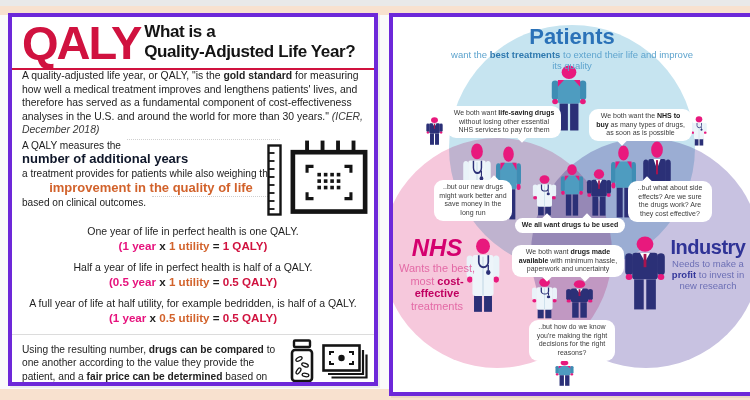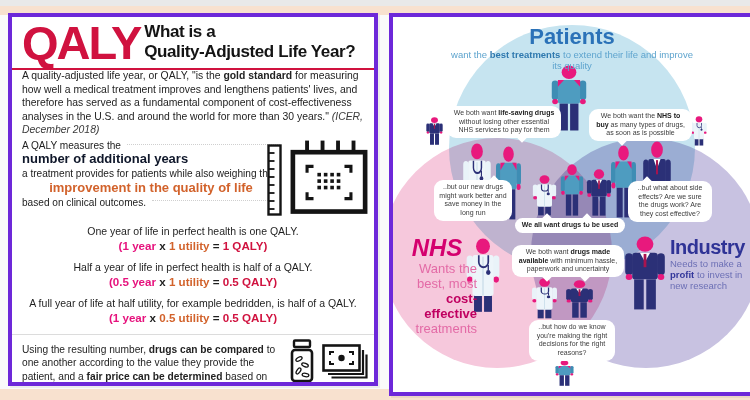--- a/index.html
+++ b/index.html
@@ -13,21 +13,21 @@
   #right-card{left:389px;top:13px;width:356px;height:375px;padding-left:28px;}
 
   
   .lp-header{position:absolute;left:0;top:0;width:354px;padding:3px 4px 0 10px;border-bottom:2px solid #D0123F;height:48px;display:flex;align-items:flex-start;}
   .lp-qaly{font-size:47px;font-weight:900;letter-spacing:-2px;color:#D0123F;line-height:.98;}
   .lp-sub{margin-left:4px;margin-top:2px;font-weight:800;color:#141414;font-size:17px;line-height:1.18;letter-spacing:-.4px;}
   .lp-intro{position:absolute;left:10px;top:52px;width:350px;font-size:10.4px;line-height:1.3;color:#232323;}
   .lp-intro b{font-weight:800;}
   .lp-intro i{font-style:italic;color:#3a3a3a;}
   .lp-measure{position:absolute;left:10px;top:122px;width:258px;color:#222;}
-  .m-line{font-size:10.1px;line-height:1.32;display:flex;align-items:center;}
+  .m-line{font-size:10.1px;line-height:1.32;display:flex;align-items:flex-start;}
   .m-leader{flex:1;border-bottom:1.6px dotted #CFCFCF;margin:0 0 3px 6px;}
   .m-pink{font-size:13px;font-weight:800;color:#0f172a;line-height:1.15;}
   .m-orange{font-size:13px;font-weight:800;color:#D2622B;line-height:1.15;text-align:center;}
   .lp-examples{position:absolute;left:0;top:208px;width:362px;text-align:center;color:#1e1e1e;}
   .ex-statement{font-size:10.5px;line-height:1.25;}
   .ex-formula{font-size:11.6px;font-weight:800;margin:1px 0 9px 0;}
   .f-pink{color:#E6127D;} .f-orange{color:#D2622B;} .f-red{color:#D0123F;} .f-dark{color:#1e1e1e;}
   .lp-bottom{position:absolute;left:0;top:317px;width:362px;border-top:1px solid #DCDCDC;}
   .lp-bottom-text{position:absolute;left:10px;top:8px;width:262px;font-size:10.2px;line-height:1.3;color:#232323;}
   .lp-bottom-text b{font-weight:800;}
@@ -42,23 +42,23 @@
   .bubble{position:absolute;background:#fff;border-radius:9px;padding:3px 5px;font-size:7px;
           line-height:1.24;color:#3b3b3b;text-align:center;}
   .bubble b{font-weight:800;color:#222;}
   .tail{position:absolute;width:8px;height:8px;background:#fff;transform:rotate(45deg);}
   .v-patients{position:absolute;left:54px;top:9px;width:250px;text-align:center;}
   .v-patients .t{font-size:22px;font-weight:800;color:#2B72B8;line-height:1;}
   .v-patients .s{font-size:9.5px;color:#5EA4CE;line-height:1.18;margin-top:1px;}
   .v-patients .s b{color:#2F79AF;font-weight:800;}
   .v-nhs{position:absolute;left:4px;top:219px;width:80px;text-align:center;}
   .v-nhs .t{font-size:24px;font-weight:800;color:#D4006E;line-height:1;font-style:italic;}
-  .v-nhs .s{font-size:13px;color:#E36AA6;line-height:1.15;margin-top:2px;text-align:right;}
+  .v-nhs .s{font-size:11px;color:#E36AA6;line-height:1.15;margin-top:2px;}
   .v-nhs .s b{color:#C00060;font-weight:800;}
-  .v-industry{position:absolute;left:277px;top:220px;width:76px;text-align:left;}
+  .v-industry{position:absolute;left:277px;top:220px;width:76px;text-align:center;}
   .v-industry .t{font-size:20px;font-weight:800;color:#2F3396;line-height:1;letter-spacing:-.5px;}
   .v-industry .s{font-size:9.5px;color:#6C6FB5;line-height:1.15;margin-top:2px;}
   .v-industry .s b{color:#33379B;font-weight:800;}
   .defs-hidden{position:absolute;width:0;height:0;overflow:hidden;}
 </style>
 </head>
 <body>
 
 <svg class="defs-hidden" aria-hidden="true">
   <defs>

